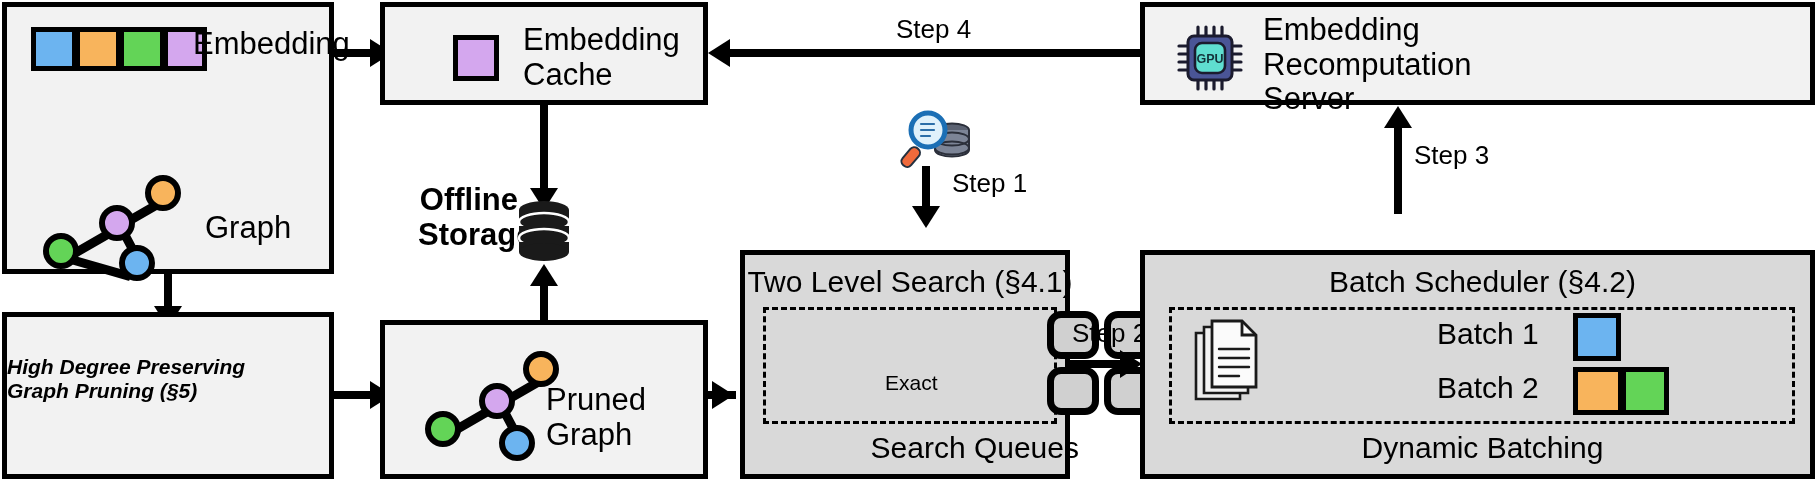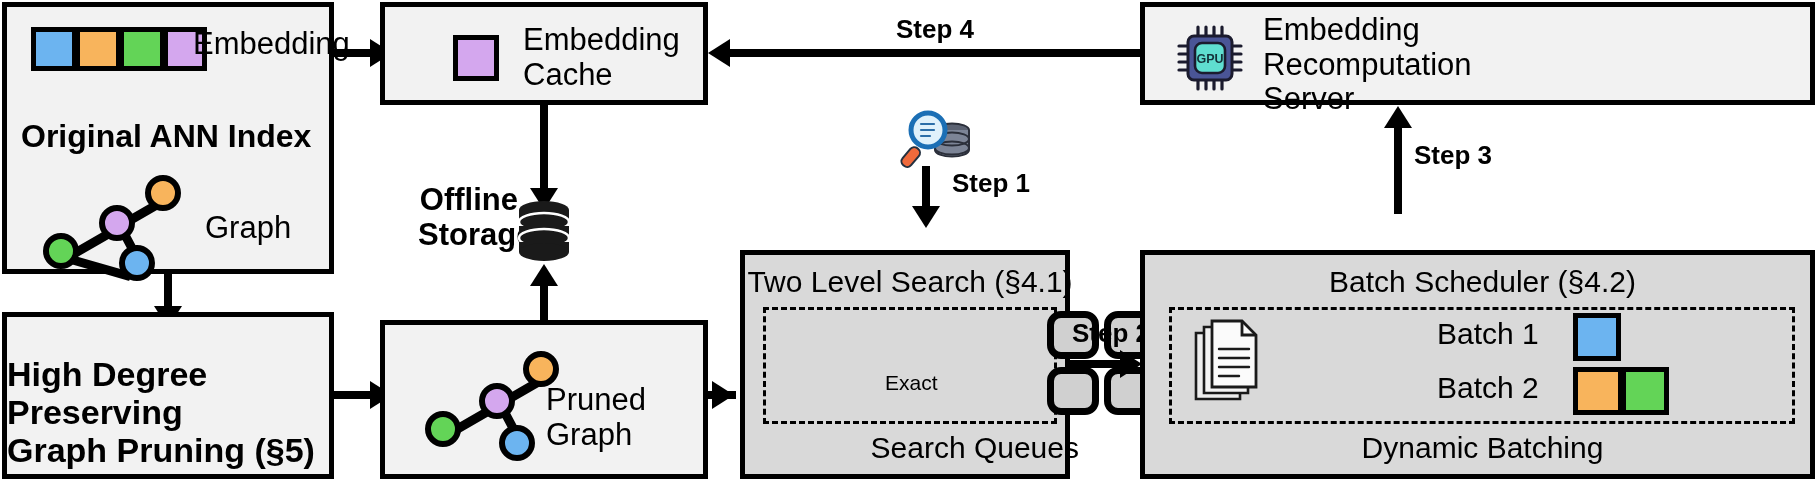--- a/index.html
+++ b/index.html
@@ -40,21 +40,21 @@
     border:6px solid #000;box-sizing:border-box;
   }
   .gedge{position:absolute;background:#000;height:9px;transform-origin:0 50%;border-radius:1px;}
   
   .arrow-line{position:absolute;background:#000;}
   .arrow-head{position:absolute;width:0;height:0;}
   .ah-right{border-top:14px solid transparent;border-bottom:14px solid transparent;border-left:22px solid #000;}
   .ah-left{border-top:14px solid transparent;border-bottom:14px solid transparent;border-right:22px solid #000;}
   .ah-down{border-left:14px solid transparent;border-right:14px solid transparent;border-top:22px solid #000;}
   .ah-up{border-left:14px solid transparent;border-right:14px solid transparent;border-bottom:22px solid #000;}
-  .steplbl{position:absolute;font-size:26px;font-weight:bold;color:#000;white-space:nowrap;}
+  .steplbl{position:absolute;font-size:26px;font-weight:normal;color:#000;white-space:nowrap;}
   
   .dashed{
     position:absolute;border:3px dashed #000;box-sizing:border-box;
   }
   
   .slot{
     width:52px;height:48px;border:7px solid #000;border-radius:14px;
     box-sizing:border-box;background:#d0d0d0;
   }
   .slotrow{display:flex;gap:5px;}
@@ -72,21 +72,20 @@
   <div class="box" style="left:2px;top:2px;width:332px;height:272px;display:block;">
 
     <div class="chiprow" style="position:absolute;left:24px;top:20px;">
       <span class="chip" style="background:#6cb4f0;"></span>
       <span class="chip" style="background:#f8b45c;"></span>
       <span class="chip" style="background:#63d457;"></span>
       <span class="chip" style="background:#d4a7ee;"></span>
     </div>
     <div class="ftext" style="left:186px;top:20px;">Embedding</div>
 
-    <div class="ftext bold" style="left:14px;top:112px;font-size:32px;">Original ANN Index</div>
 
     <div class="graph" style="left:34px;top:168px;width:130px;height:100px;">
 
       <div class="gedge" style="left:30px;top:76px;width:58px;transform:rotate(-30deg);"></div>
       <div class="gedge" style="left:80px;top:46px;width:52px;transform:rotate(-30deg);"></div>
       <div class="gedge" style="left:80px;top:48px;width:40px;transform:rotate(62deg);"></div>
       <div class="gedge" style="left:30px;top:80px;width:62px;transform:rotate(16deg);"></div>
       <div class="gnode" style="left:104px;top:0px;width:36px;height:36px;background:#f8b45c;"></div>
       <div class="gnode" style="left:58px;top:30px;width:36px;height:36px;background:#d4a7ee;"></div>
       <div class="gnode" style="left:2px;top:58px;width:36px;height:36px;background:#63d457;"></div>
@@ -182,21 +181,21 @@
       <line x1="23" y1="22" x2="36" y2="22"></line>
       <line x1="23" y1="28" x2="32" y2="28"></line>
     </g>
   </svg>
 
   <div class="arrow-line" style="left:922px;top:166px;width:8px;height:46px;"></div>
   <div class="arrow-head ah-down" style="left:912px;top:206px;"></div>
   <div class="steplbl" style="left:952px;top:168px;">Step 1</div>
 
   <div class="box" style="left:2px;top:312px;width:332px;height:167px;display:block;">
-    <div class="ftext bold c" style="left:0px;top:38px;width:332px;font-size:34px;">High Degree Preserving
+    <div class="ftext bold c" style="left:0px;top:38px;width:332px;font-size:21px;font-style:italic;">High Degree Preserving
 Graph Pruning (§5)</div>
   </div>
 
   <div class="arrow-line" style="left:334px;top:391px;width:38px;height:8px;"></div>
   <div class="arrow-head ah-right" style="left:370px;top:381px;"></div>
 
   <div class="box" style="left:380px;top:320px;width:328px;height:159px;display:block;">
     <div class="graph" style="left:38px;top:22px;width:130px;height:110px;">
       <div class="gedge" style="left:30px;top:80px;width:56px;transform:rotate(-30deg);"></div>
       <div class="gedge" style="left:78px;top:52px;width:50px;transform:rotate(-30deg);"></div>

